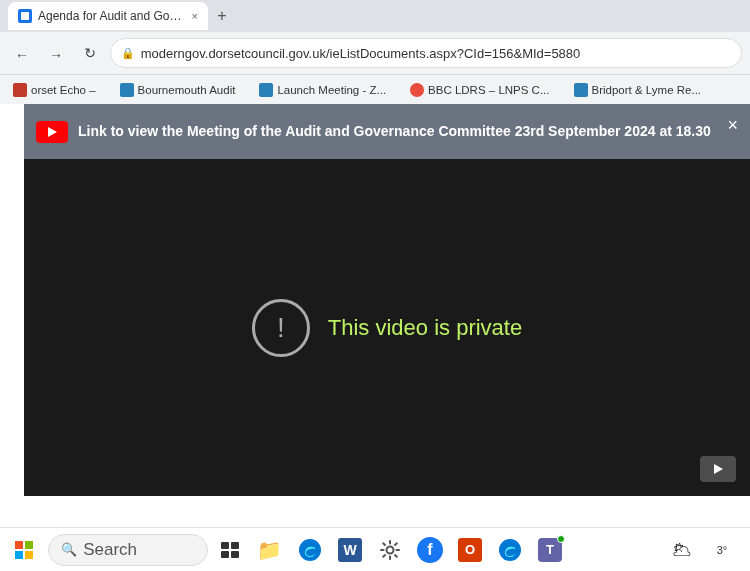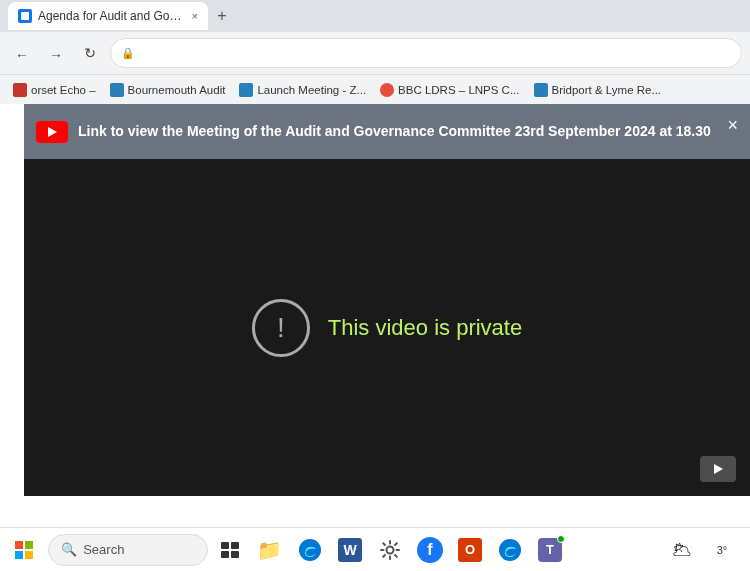--- a/index.html
+++ b/index.html
@@ -98,21 +98,21 @@
     }
 
     
     .bookmarks-bar {
       height: 30px;
       background: #f1f3f4;
       border-top: 1px solid #ddd;
       display: flex;
       align-items: center;
       padding: 0 6px;
-      gap: 0;
+      gap: 10px;
       overflow: hidden;
     }
     .bookmark {
       display: flex;
       align-items: center;
       padding: 2px 7px;
       border-radius: 4px;
       font-size: 11.5px;
       color: #333;
       cursor: pointer;
@@ -246,21 +246,21 @@
       padding: 0 12px;
       gap: 6px;
       min-width: 160px;
       border: 1px solid #ddd;
     }
     .search-icon-taskbar {
       font-size: 13px;
       color: #555;
     }
     .search-text {
-      font-size: 13px;
+      font-size: 17px;
       color: #555;
     }
     .taskbar-icon {
       width: 36px;
       height: 36px;
       display: flex;
       align-items: center;
       justify-content: center;
       border-radius: 4px;
       cursor: pointer;
@@ -341,20 +341,21 @@
   </div>
   <div class="new-tab-btn">+</div>
 </div>
 
 <div class="address-bar">
   <div class="nav-btn">←</div>
   <div class="nav-btn">→</div>
   <div class="nav-btn">↻</div>
   <div class="url-bar">
     <span class="url-icon">🔒</span>
+    <span class="url-text">moderngov.dorsetcouncil.gov.uk/ieListDocuments.aspx?CId=156&amp;MId=5880</span>
   </div>
 </div>
 
 <div class="bookmarks-bar">
   <div class="bookmark">
     <div class="bm-favicon" style="background:#c0392b;"></div>
     <span>orset Echo –</span>
   </div>
   <div class="bookmark">
     <div class="bm-favicon" style="background:#2980b9;"></div>

